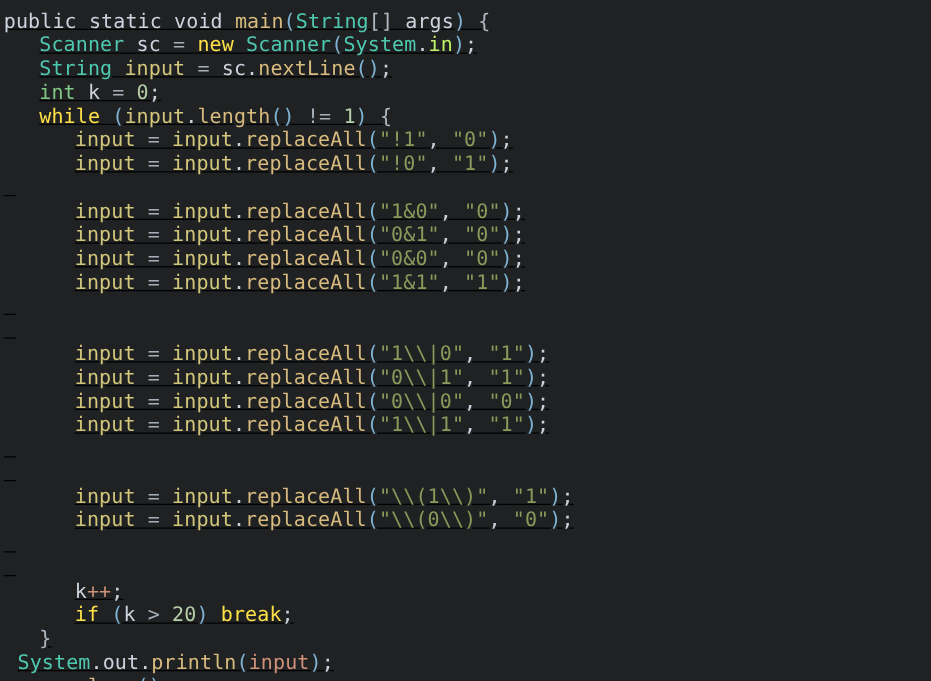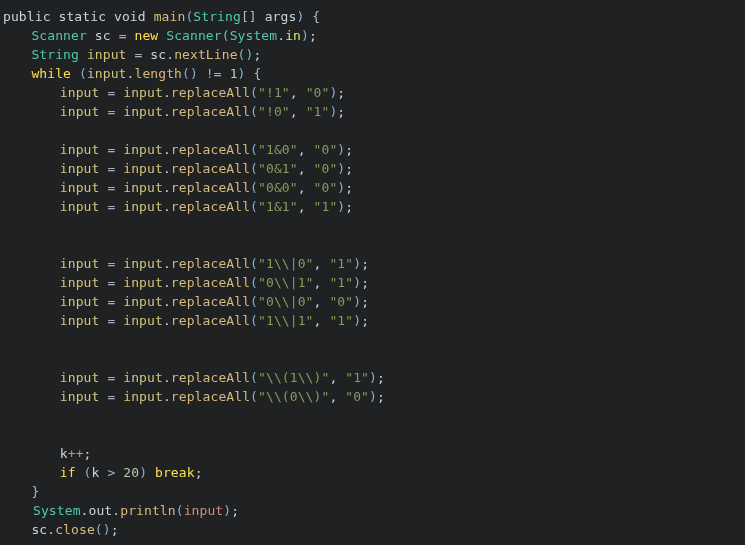--- a/index.html
+++ b/index.html
@@ -16,24 +16,25 @@
   #code-block {
     width: 745px;
     height: 545px;
     box-sizing: border-box;
     background: #1f2123;
     padding: 7px 0 0 0;
   }
   .code-line {
     height: 19px;
     line-height: 19px;
-    font-size: 13px;
+    font-size: 16px;
     white-space: pre;
     padding-left: 3px;
     letter-spacing: 0.1px;
+    text-decoration: underline;
   }
   .code-line span { white-space: pre; }
 
   
   .t-plain   { color: #cdd3de; }
   .t-kw      { color: #fde047; }
   .t-type    { color: #4ec9b0; }
   .t-intkw   { color: #81c784; }
   .t-method  { color: #d7ba7d; }
   .t-var     { color: #d1c67a; }
@@ -45,20 +46,21 @@
   .t-paren   { color: #7fb3d5; }
   .t-brace   { color: #b0b8c2; }
 </style>
 </head>
 <body>
 
 <div id="code-block">
     <div class="code-line" style="padding-left: 3px;"><span class="t-plain">public</span><span class="t-plain"> </span><span class="t-plain">static</span><span class="t-plain"> </span><span class="t-plain">void</span><span class="t-plain"> </span><span class="t-method">main</span><span class="t-paren">(</span><span class="t-type">String</span><span class="t-brace">[]</span><span class="t-plain"> </span><span class="t-plain">args</span><span class="t-paren">)</span><span class="t-plain"> </span><span class="t-brace">{</span></div>
     <div class="code-line" style="padding-left: 31.4px;"><span class="t-type">Scanner</span><span class="t-plain"> </span><span class="t-plain">sc</span><span class="t-plain"> </span><span class="t-op">=</span><span class="t-plain"> </span><span class="t-kw">new</span><span class="t-plain"> </span><span class="t-type">Scanner</span><span class="t-paren">(</span><span class="t-type">System</span><span class="t-plain">.</span><span class="t-field">in</span><span class="t-paren">)</span><span class="t-plain">;</span></div>
     <div class="code-line" style="padding-left: 31.4px;"><span class="t-type">String</span><span class="t-plain"> </span><span class="t-var">input</span><span class="t-plain"> </span><span class="t-op">=</span><span class="t-plain"> </span><span class="t-plain">sc</span><span class="t-plain">.</span><span class="t-method">nextLine</span><span class="t-paren">()</span><span class="t-plain">;</span></div>
+    <div class="code-line" style="padding-left: 31.4px;"><span class="t-intkw">int</span><span class="t-plain"> </span><span class="t-plain">k</span><span class="t-plain"> </span><span class="t-op">=</span><span class="t-plain"> </span><span class="t-num">0</span><span class="t-plain">;</span></div>
     <div class="code-line" style="padding-left: 31.4px;"><span class="t-kw">while</span><span class="t-plain"> </span><span class="t-paren">(</span><span class="t-var">input</span><span class="t-plain">.</span><span class="t-method">length</span><span class="t-paren">()</span><span class="t-plain"> </span><span class="t-op">!=</span><span class="t-plain"> </span><span class="t-num">1</span><span class="t-paren">)</span><span class="t-plain"> </span><span class="t-brace">{</span></div>
     <div class="code-line" style="padding-left: 59.8px;"><span class="t-var">input</span><span class="t-plain"> </span><span class="t-op">=</span><span class="t-plain"> </span><span class="t-var">input</span><span class="t-plain">.</span><span class="t-method">replaceAll</span><span class="t-paren">(</span><span class="t-str">"!1"</span><span class="t-plain">,</span><span class="t-plain"> </span><span class="t-str">"0"</span><span class="t-paren">)</span><span class="t-plain">;</span></div>
     <div class="code-line" style="padding-left: 59.8px;"><span class="t-var">input</span><span class="t-plain"> </span><span class="t-op">=</span><span class="t-plain"> </span><span class="t-var">input</span><span class="t-plain">.</span><span class="t-method">replaceAll</span><span class="t-paren">(</span><span class="t-str">"!0"</span><span class="t-plain">,</span><span class="t-plain"> </span><span class="t-str">"1"</span><span class="t-paren">)</span><span class="t-plain">;</span></div>
     <div class="code-line" style="padding-left: 3px;">&nbsp;</div>
     <div class="code-line" style="padding-left: 59.8px;"><span class="t-var">input</span><span class="t-plain"> </span><span class="t-op">=</span><span class="t-plain"> </span><span class="t-var">input</span><span class="t-plain">.</span><span class="t-method">replaceAll</span><span class="t-paren">(</span><span class="t-str">"1&amp;0"</span><span class="t-plain">,</span><span class="t-plain"> </span><span class="t-str">"0"</span><span class="t-paren">)</span><span class="t-plain">;</span></div>
     <div class="code-line" style="padding-left: 59.8px;"><span class="t-var">input</span><span class="t-plain"> </span><span class="t-op">=</span><span class="t-plain"> </span><span class="t-var">input</span><span class="t-plain">.</span><span class="t-method">replaceAll</span><span class="t-paren">(</span><span class="t-str">"0&amp;1"</span><span class="t-plain">,</span><span class="t-plain"> </span><span class="t-str">"0"</span><span class="t-paren">)</span><span class="t-plain">;</span></div>
     <div class="code-line" style="padding-left: 59.8px;"><span class="t-var">input</span><span class="t-plain"> </span><span class="t-op">=</span><span class="t-plain"> </span><span class="t-var">input</span><span class="t-plain">.</span><span class="t-method">replaceAll</span><span class="t-paren">(</span><span class="t-str">"0&amp;0"</span><span class="t-plain">,</span><span class="t-plain"> </span><span class="t-str">"0"</span><span class="t-paren">)</span><span class="t-plain">;</span></div>
     <div class="code-line" style="padding-left: 59.8px;"><span class="t-var">input</span><span class="t-plain"> </span><span class="t-op">=</span><span class="t-plain"> </span><span class="t-var">input</span><span class="t-plain">.</span><span class="t-method">replaceAll</span><span class="t-paren">(</span><span class="t-str">"1&amp;1"</span><span class="t-plain">,</span><span class="t-plain"> </span><span class="t-str">"1"</span><span class="t-paren">)</span><span class="t-plain">;</span></div>
     <div class="code-line" style="padding-left: 3px;">&nbsp;</div>
     <div class="code-line" style="padding-left: 3px;">&nbsp;</div>
@@ -68,15 +70,15 @@
     <div class="code-line" style="padding-left: 59.8px;"><span class="t-var">input</span><span class="t-plain"> </span><span class="t-op">=</span><span class="t-plain"> </span><span class="t-var">input</span><span class="t-plain">.</span><span class="t-method">replaceAll</span><span class="t-paren">(</span><span class="t-str">"1\\|1"</span><span class="t-plain">,</span><span class="t-plain"> </span><span class="t-str">"1"</span><span class="t-paren">)</span><span class="t-plain">;</span></div>
     <div class="code-line" style="padding-left: 3px;">&nbsp;</div>
     <div class="code-line" style="padding-left: 3px;">&nbsp;</div>
     <div class="code-line" style="padding-left: 59.8px;"><span class="t-var">input</span><span class="t-plain"> </span><span class="t-op">=</span><span class="t-plain"> </span><span class="t-var">input</span><span class="t-plain">.</span><span class="t-method">replaceAll</span><span class="t-paren">(</span><span class="t-str">"\\(1\\)"</span><span class="t-plain">,</span><span class="t-plain"> </span><span class="t-str">"1"</span><span class="t-paren">)</span><span class="t-plain">;</span></div>
     <div class="code-line" style="padding-left: 59.8px;"><span class="t-var">input</span><span class="t-plain"> </span><span class="t-op">=</span><span class="t-plain"> </span><span class="t-var">input</span><span class="t-plain">.</span><span class="t-method">replaceAll</span><span class="t-paren">(</span><span class="t-str">"\\(0\\)"</span><span class="t-plain">,</span><span class="t-plain"> </span><span class="t-str">"0"</span><span class="t-paren">)</span><span class="t-plain">;</span></div>
     <div class="code-line" style="padding-left: 3px;">&nbsp;</div>
     <div class="code-line" style="padding-left: 3px;">&nbsp;</div>
     <div class="code-line" style="padding-left: 59.8px;"><span class="t-plain">k</span><span class="t-varo">++</span><span class="t-plain">;</span></div>
     <div class="code-line" style="padding-left: 59.8px;"><span class="t-kw">if</span><span class="t-plain"> </span><span class="t-paren">(</span><span class="t-plain">k</span><span class="t-plain"> </span><span class="t-op">&gt;</span><span class="t-plain"> </span><span class="t-num">20</span><span class="t-paren">)</span><span class="t-plain"> </span><span class="t-kw">break</span><span class="t-plain">;</span></div>
     <div class="code-line" style="padding-left: 31.4px;"><span class="t-brace">}</span></div>
-    <div class="code-line" style="padding-left: 33px;"><span class="t-type">System</span><span class="t-plain">.</span><span class="t-plain">out</span><span class="t-plain">.</span><span class="t-method">println</span><span class="t-paren">(</span><span class="t-varo">input</span><span class="t-paren">)</span><span class="t-plain">;</span></div>
+    <div class="code-line" style="padding-left: 14px;"><span class="t-type">System</span><span class="t-plain">.</span><span class="t-plain">out</span><span class="t-plain">.</span><span class="t-method">println</span><span class="t-paren">(</span><span class="t-varo">input</span><span class="t-paren">)</span><span class="t-plain">;</span></div>
     <div class="code-line" style="padding-left: 31.4px;"><span class="t-plain">sc</span><span class="t-plain">.</span><span class="t-method">close</span><span class="t-paren">()</span><span class="t-plain">;</span></div>
   </div>
 
 </body></html>

